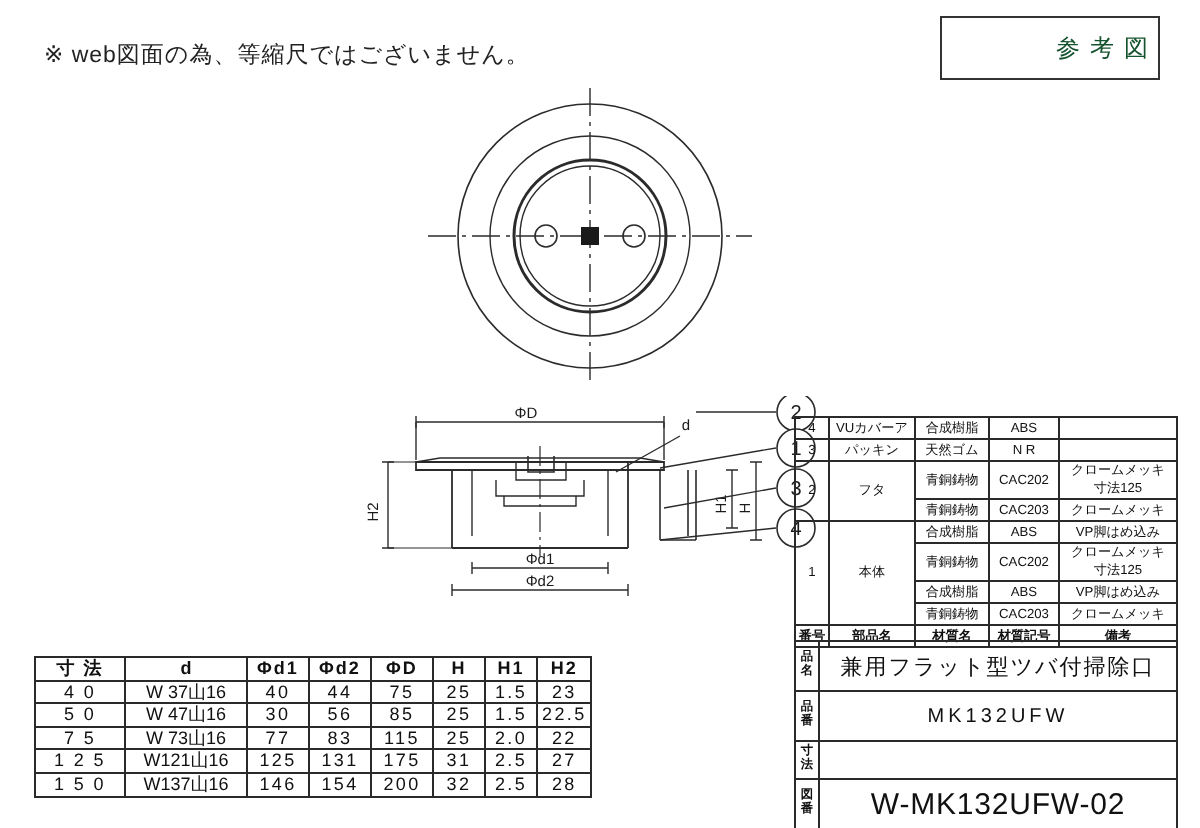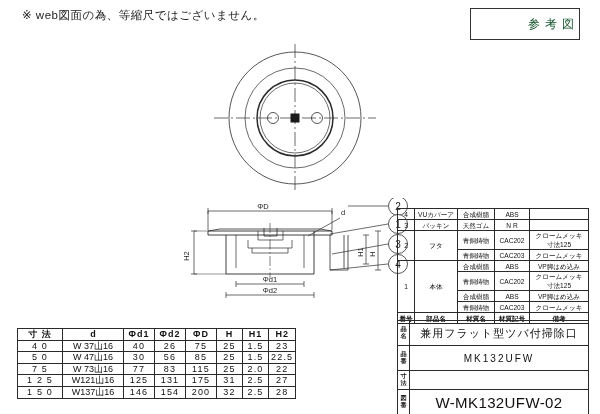--- a/index.html
+++ b/index.html
@@ -9,21 +9,21 @@
     font-family:"Liberation Sans","DejaVu Sans",sans-serif;
     color:#1a1a1a;
     position:relative;
     overflow:hidden;
     -webkit-font-smoothing:none;
   }
   .abs{position:absolute;}
 
   
   #note{
-    left:22px;top:8px;
+    left:22px;top:20px;
     font-size:11.5px;
     letter-spacing:.5px;
     white-space:nowrap;
     color:#222;
   }
 
   
   #ref-box{
     left:470px;top:8px;
     width:108px;height:30px;
@@ -245,21 +245,21 @@
       <th class="c-h">H</th>
       <th class="c-h">H1</th>
       <th class="c-h">H2</th>
     </tr>
   </thead>
   <tbody>
       <tr>
         <td class="c-size">4 0</td>
         <td class="c-d">W 37山16</td>
         <td class="c-n">40</td>
-        <td class="c-n">26</td>
+        <td class="c-n">44</td>
         <td class="c-n">75</td>
         <td class="c-h">25</td>
         <td class="c-h">1.5</td>
         <td class="c-h">23</td>
       </tr>
       <tr>
         <td class="c-size">5 0</td>
         <td class="c-d">W 47山16</td>
         <td class="c-n">30</td>
         <td class="c-n">56</td>

